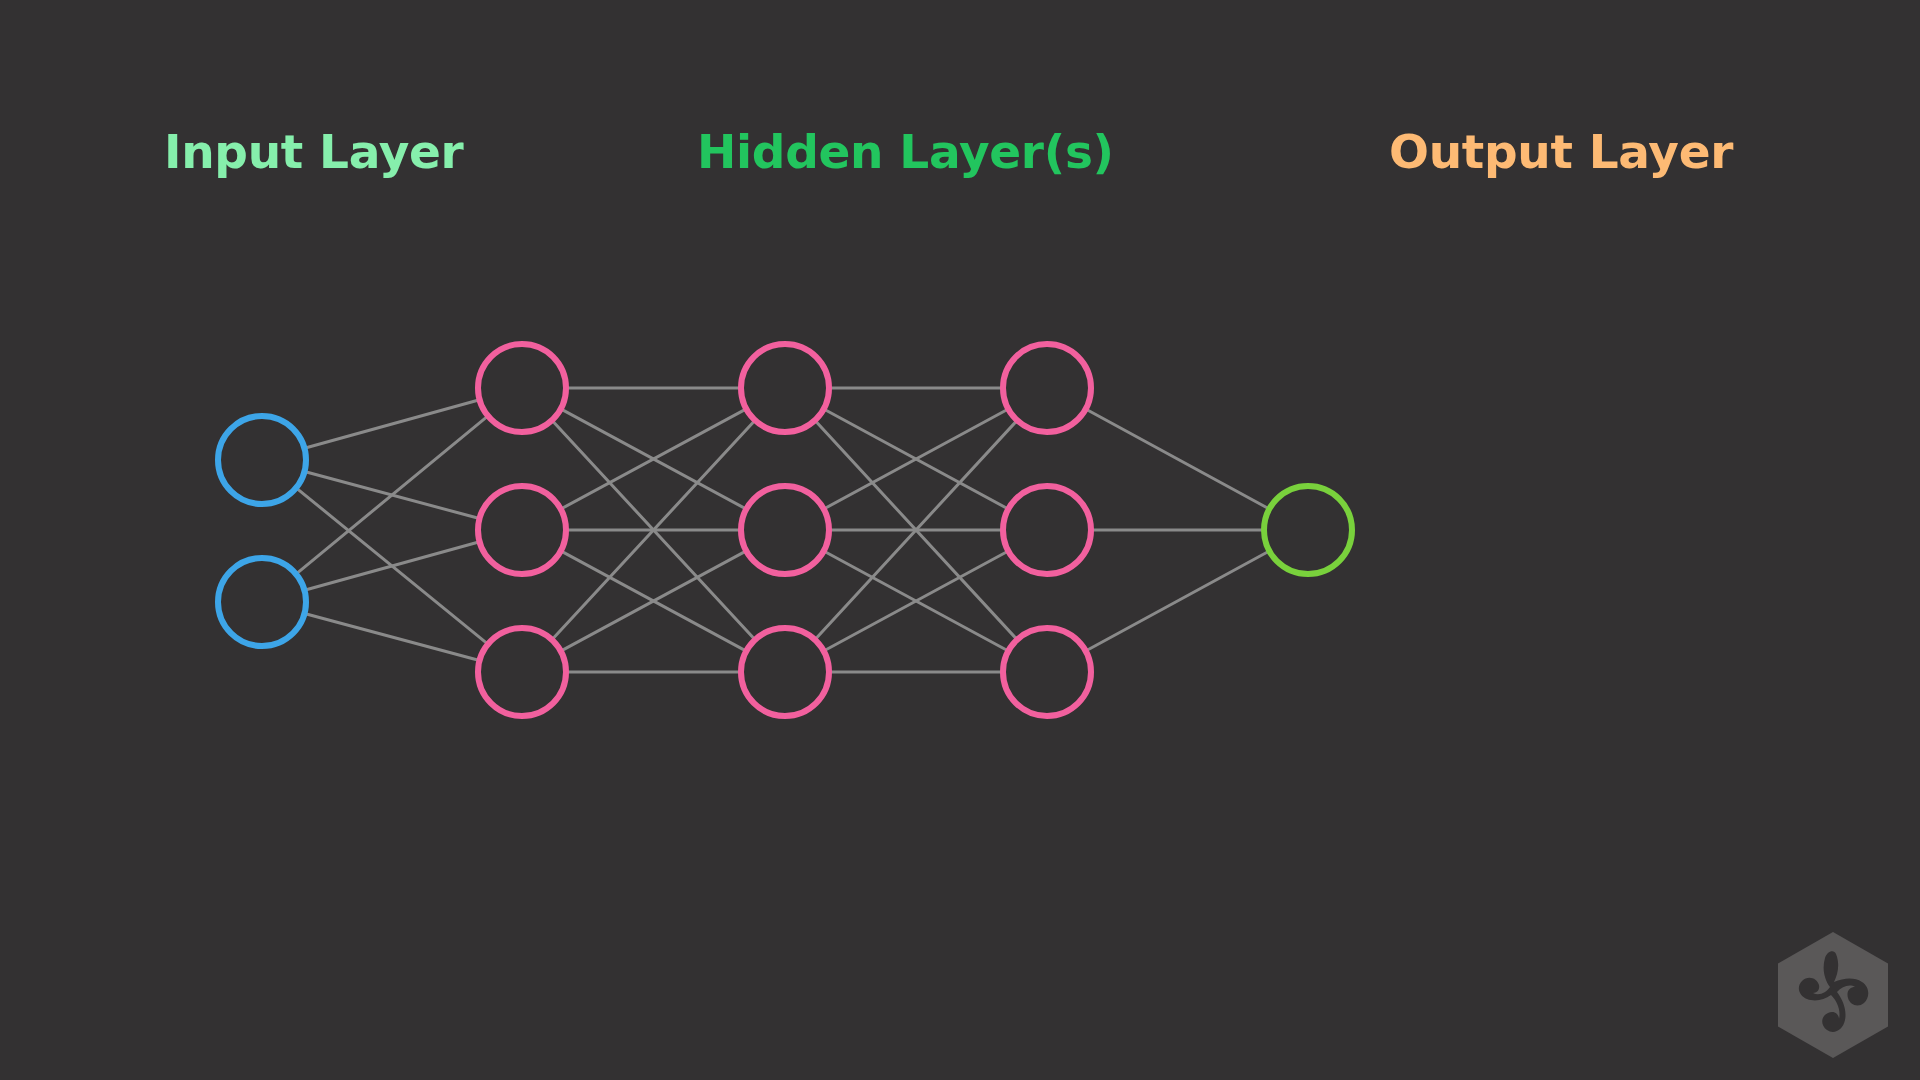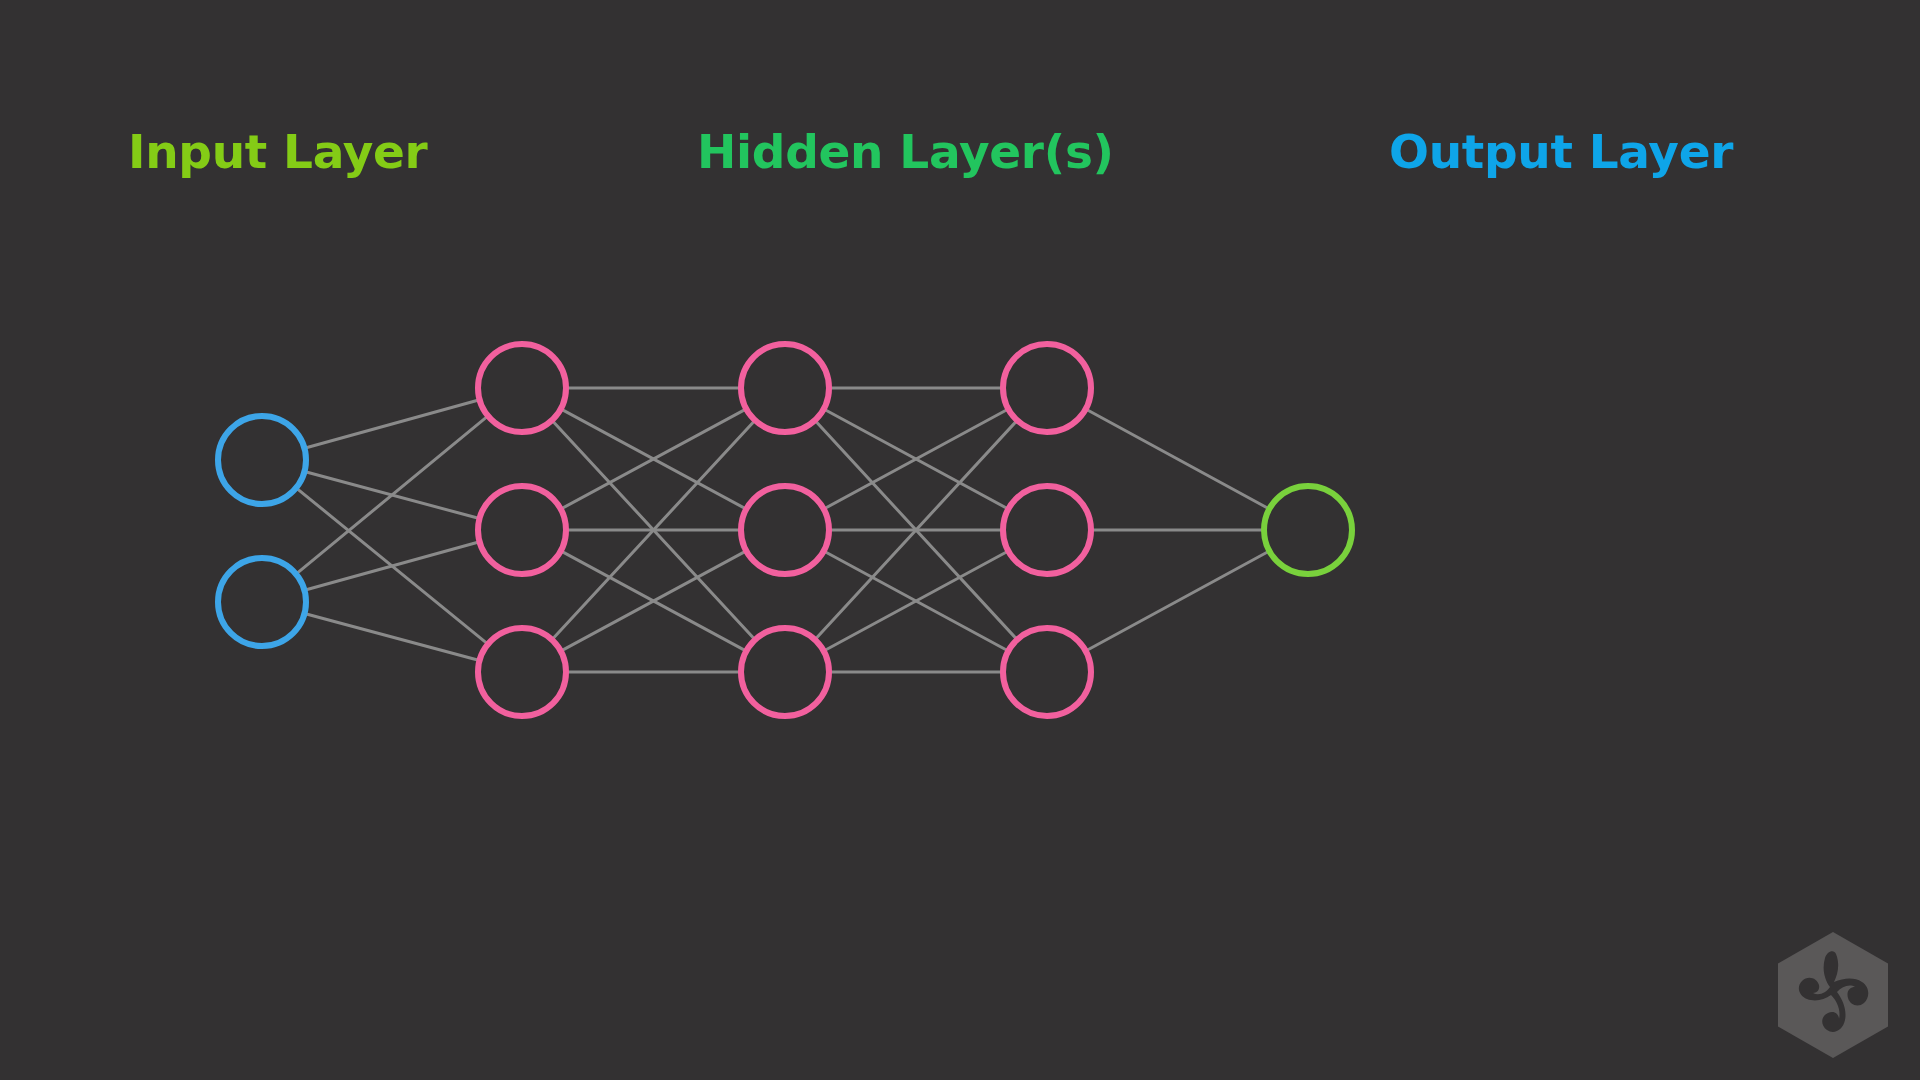--- a/index.html
+++ b/index.html
@@ -53,25 +53,25 @@
     width: 118px;
     height: 130px;
     opacity: 1;
   }
 </style>
 </head>
 <body>
 
 <div id="stage" style="background: rgb(51, 49, 50);">
 
-  <div class="layer-label" id="label-input" style="color: #84cc16;">Input Layer</div>
+  <div class="layer-label" id="label-input" style="color: #86efac; margin-left: 36px;">Input Layer</div>
 
   <div class="layer-label" id="label-hidden" style="color: #22c55e;">Hidden Layer(s)</div>
 
-  <div class="layer-label" id="label-output" style="color: #0ea5e9;">Output Layer</div>
+  <div class="layer-label" id="label-output" style="color: #fdba74;">Output Layer</div>
 
   <svg id="network" viewBox="0 0 1920 1080">
     <g id="edges">
         <line x1="304.4041209625881" y1="448.25732034882174" x2="479.5958790374119" y2="399.74267965117826" stroke="#8A8A8A" stroke-width="3" stroke-linecap="round"></line>
         <line x1="304.4870933749095" y1="471.4388328317064" x2="479.5129066250905" y2="518.5611671682937" stroke="#8A8A8A" stroke-width="3" stroke-linecap="round"></line>
         <line x1="296.1008222634681" y1="487.80528584559704" x2="487.8991777365319" y2="644.194714154403" stroke="#8A8A8A" stroke-width="3" stroke-linecap="round"></line>
         <line x1="295.97247258348136" y1="574.038041796673" x2="488.02752741651864" y2="415.96195820332696" stroke="#8A8A8A" stroke-width="3" stroke-linecap="round"></line>
         <line x1="304.4041209625881" y1="590.2573203488217" x2="479.5958790374119" y2="541.7426796511783" stroke="#8A8A8A" stroke-width="3" stroke-linecap="round"></line>
         <line x1="304.4870933749095" y1="613.4388328317063" x2="479.5129066250905" y2="660.5611671682937" stroke="#8A8A8A" stroke-width="3" stroke-linecap="round"></line>
         <line x1="566" y1="388" x2="741" y2="388" stroke="#8A8A8A" stroke-width="3" stroke-linecap="round"></line>

